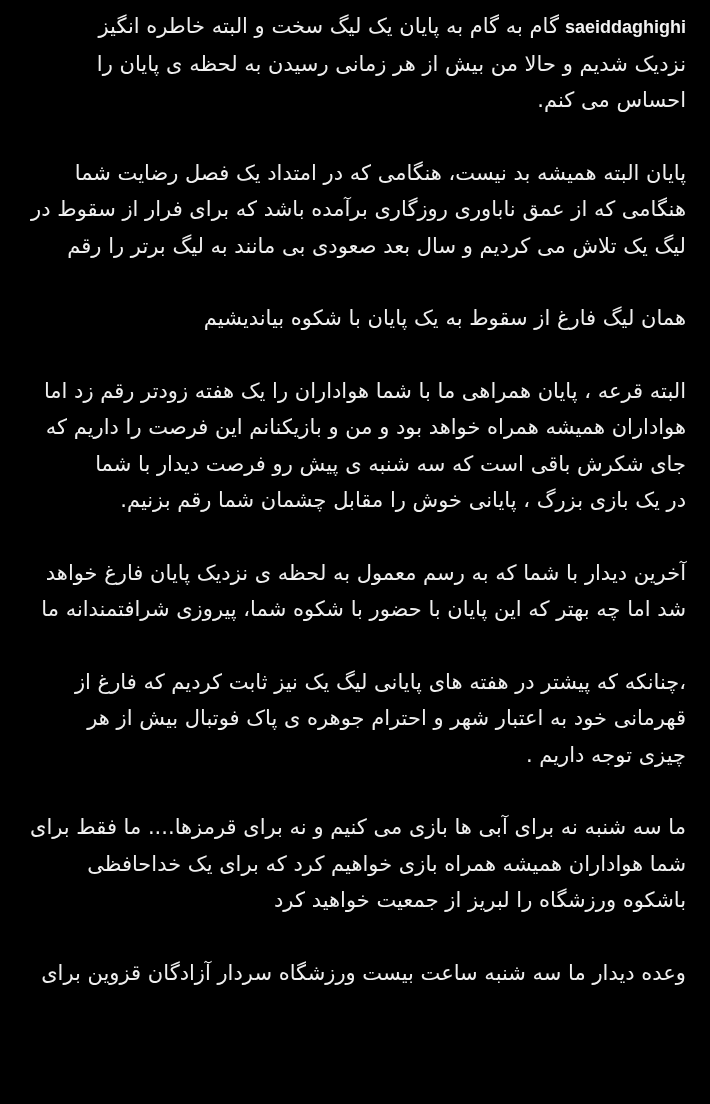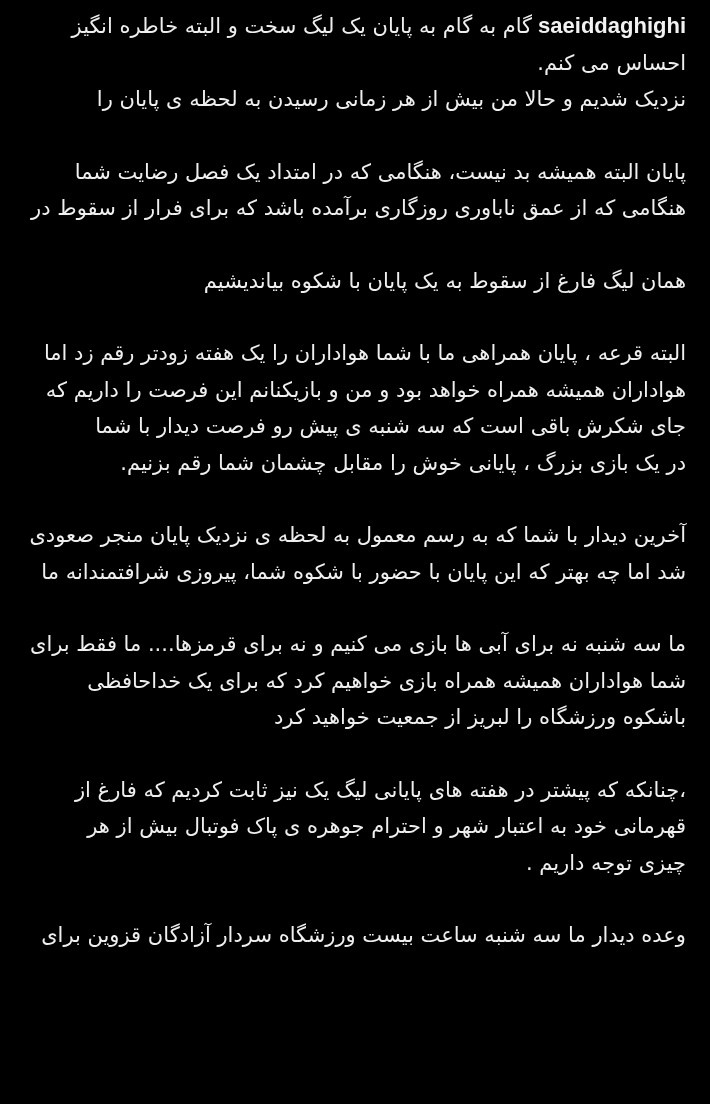--- a/index.html
+++ b/index.html
@@ -29,67 +29,68 @@
       margin: 0 0 36px 0;
       white-space: normal;
     }
     .line {
       display: block;
       white-space: nowrap;
     }
     .username {
       font-family: "Liberation Sans", sans-serif;
       font-weight: 600;
-      font-size: 22px;
+      font-size: 18px;
       color: #f2f2f2;
       direction: ltr;
       unicode-bidi: isolate;
       margin-left: 6px;
     }
   </style>
 </head>
 <body>
 
 <div class="caption">
   <p class="para">
     <span class="line"><span class="username">saeiddaghighi</span><span>گام به گام به پایان یک لیگ سخت و البته خاطره انگیز</span></span>
+    <span class="line">نزدیک شدیم و حالا من بیش از هر زمانی رسیدن به لحظه ی پایان را</span>
     <span class="line">احساس می کنم.</span>
-    <span class="line">نزدیک شدیم و حالا من بیش از هر زمانی رسیدن به لحظه ی پایان را</span>
   </p>
 
   <p class="para">
     <span class="line">پایان البته همیشه بد نیست، هنگامی که  در امتداد یک فصل رضایت شما</span>
     <span class="line">هنگامی که از عمق ناباوری روزگاری برآمده باشد  که برای فرار از سقوط در</span>
+    <span class="line">لیگ یک تلاش می کردیم و سال بعد صعودی بی مانند به لیگ برتر را رقم</span>
   </p>
 
   <p class="para">
     <span class="line">همان لیگ فارغ از سقوط به یک پایان با شکوه بیاندیشیم</span>
   </p>
 
   <p class="para">
     <span class="line">البته قرعه ، پایان همراهی ما با شما هواداران را یک هفته زودتر رقم زد اما</span>
     <span class="line">هواداران همیشه همراه خواهد بود  و من و بازیکنانم این فرصت را داریم که</span>
     <span class="line">جای شکرش باقی است که سه شنبه ی پیش رو فرصت دیدار با شما</span>
     <span class="line">در یک بازی بزرگ ، پایانی خوش را مقابل چشمان شما رقم بزنیم.</span>
   </p>
 
   <p class="para">
-    <span class="line">آخرین دیدار با شما که به رسم معمول به لحظه ی نزدیک پایان  منجر صعودی</span>
+    <span class="line">آخرین دیدار با شما که به رسم معمول به لحظه ی نزدیک پایان  فارغ خواهد</span>
     <span class="line">شد اما چه بهتر که این پایان  با حضور با شکوه شما، پیروزی شرافتمندانه ما</span>
+  </p>
+
+  <p class="para">
+    <span class="line">،چنانکه که پیشتر در هفته های پایانی لیگ یک نیز ثابت کردیم که فارغ از</span>
+    <span class="line">قهرمانی خود به اعتبار شهر و احترام جوهره ی پاک فوتبال بیش از هر</span>
+    <span class="line">چیزی توجه داریم .</span>
   </p>
 
   <p class="para">
     <span class="line">ما سه شنبه نه برای آبی ها بازی می کنیم و نه برای قرمزها.... ما فقط برای</span>
     <span class="line">شما هواداران همیشه همراه  بازی خواهیم کرد که برای یک خداحافظی</span>
     <span class="line">باشکوه ورزشگاه را لبریز از جمعیت خواهید کرد</span>
   </p>
 
   <p class="para">
-    <span class="line">،چنانکه که پیشتر در هفته های پایانی لیگ یک نیز ثابت کردیم که فارغ از</span>
-    <span class="line">قهرمانی خود به اعتبار شهر و احترام جوهره ی پاک فوتبال بیش از هر</span>
-    <span class="line">چیزی توجه داریم .</span>
-  </p>
-
-  <p class="para">
     <span class="line">وعده دیدار ما سه شنبه ساعت بیست ورزشگاه سردار آزادگان قزوین برای</span>
 
   </p>
 </div>
 
 </body></html>

